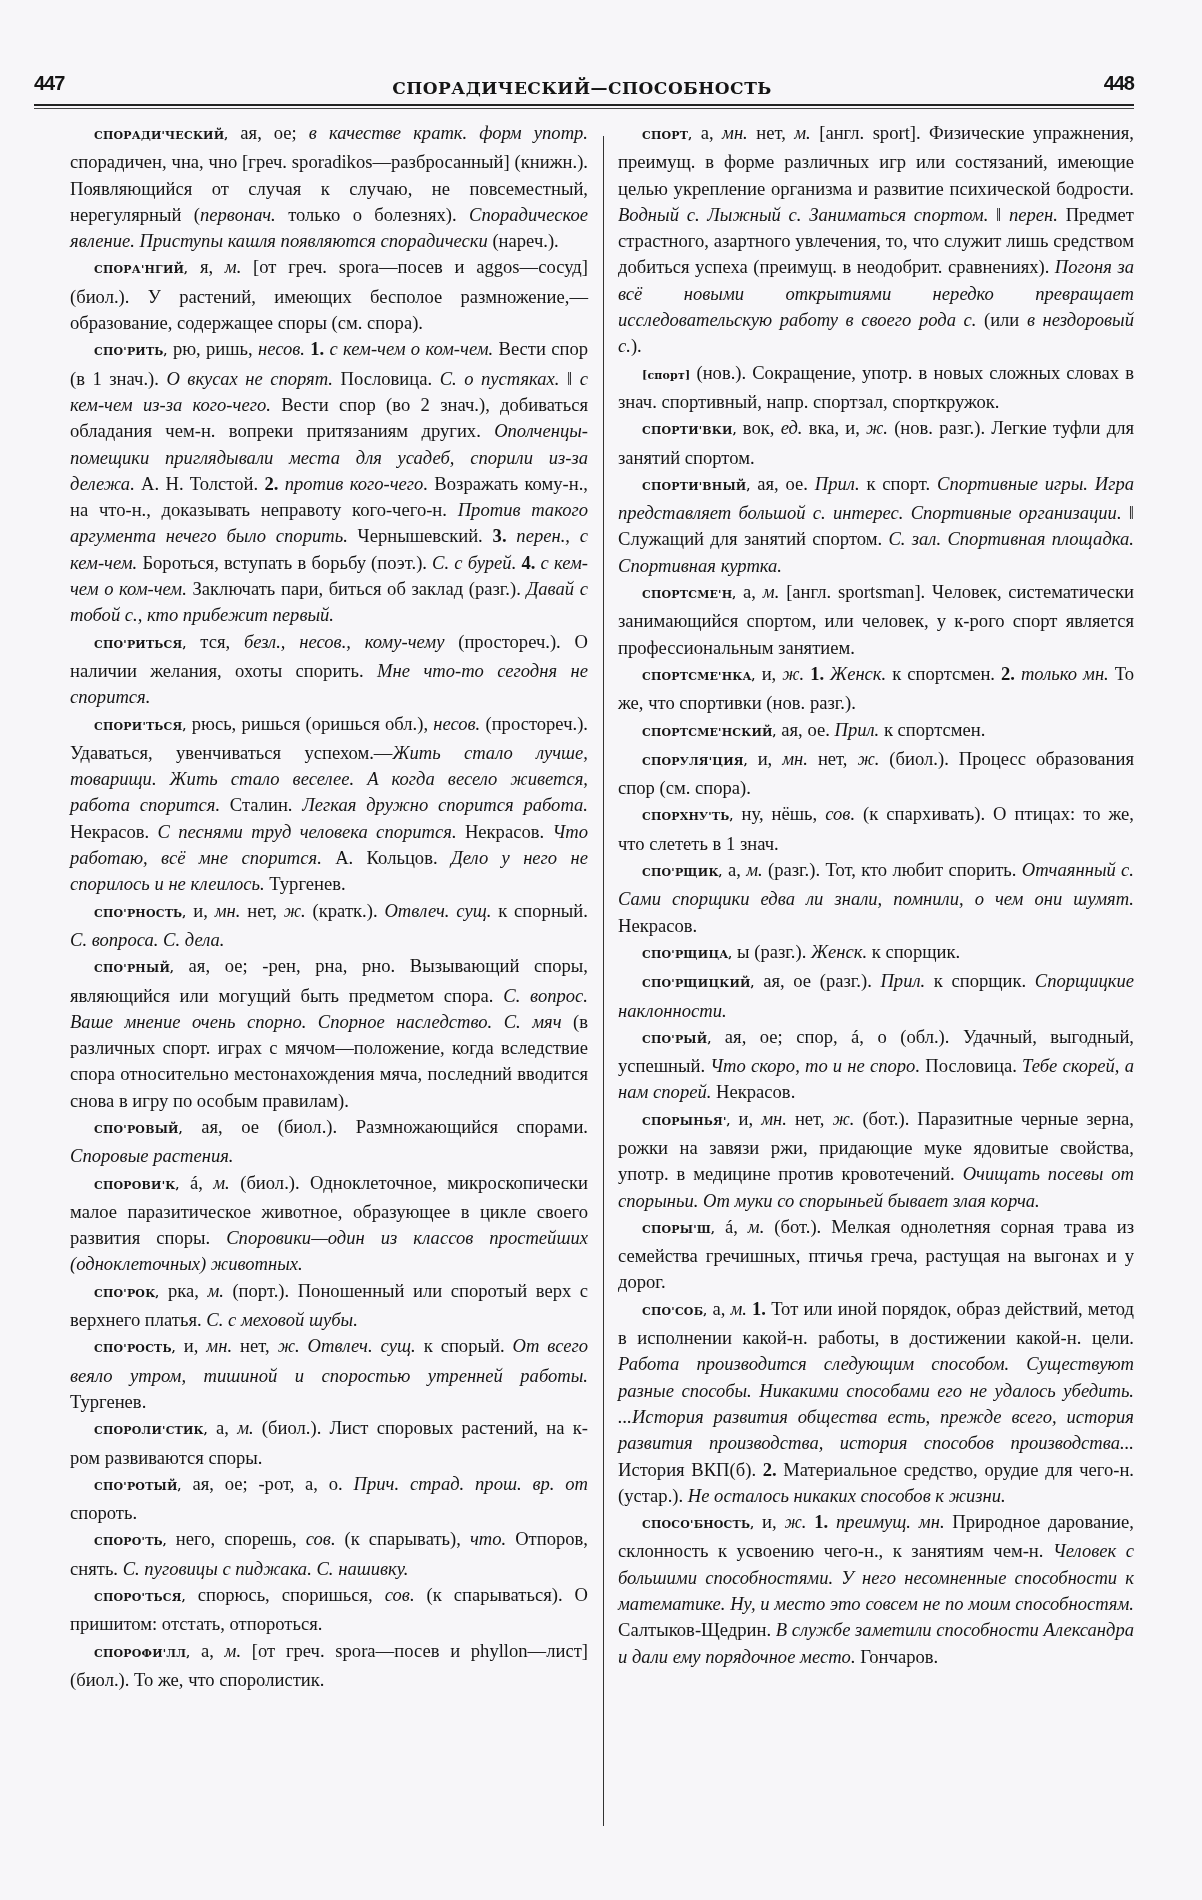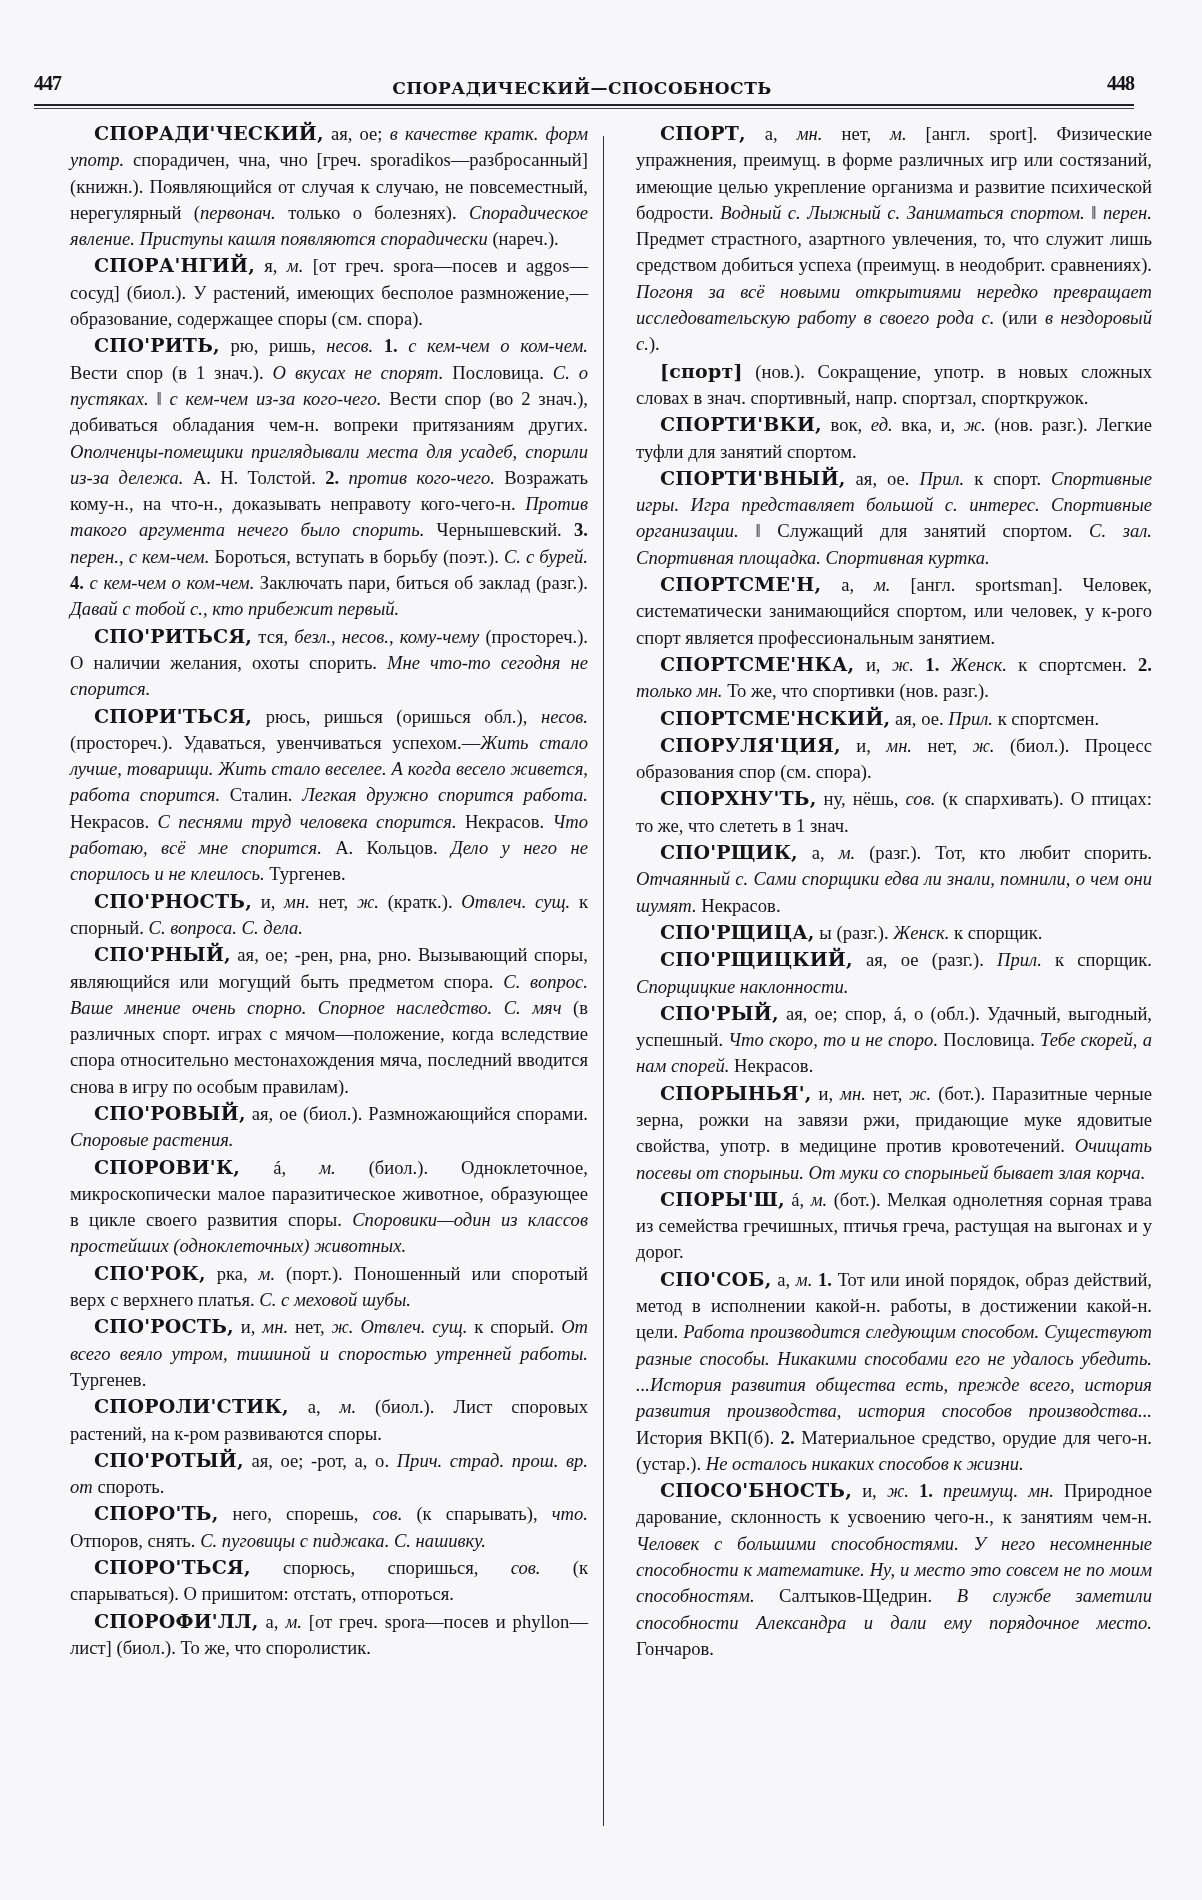--- a/index.html
+++ b/index.html
@@ -9,47 +9,47 @@
     color: #151515;
     font-family: "DejaVu Serif", "Liberation Serif", serif;
     position: relative;
     overflow: hidden;
   }
   .header {
     position: absolute; top: 72px; left: 34px; width: 1100px; height: 34px;
   }
   .page-num {
     position: absolute; top: 0; font-weight: bold; font-size: 20px;
-    font-family: Liberation Serif, serif; letter-spacing: -1px;
+    font-family: Liberation Sans, sans-serif; letter-spacing: -1px;
   }
   .page-num.left { left: 0; }
   .page-num.right { right: 0; }
   .running-head {
     position: absolute; top: 6px; left: 0; right: 4px; text-align: center;
     font-weight: bold; font-size: 17px; letter-spacing: 0.5px;
     font-family: "DejaVu Serif", serif;
   }
   .rule-top {
     position: absolute; top: 104px; left: 34px; width: 1100px; height: 5px;
     border-top: 2px solid #222; border-bottom: 1px solid #444; box-sizing: border-box;
   }
   .col {
     position: absolute; top: 120px;
     font-size: 18.6px; line-height: 26.3px;
     text-align: justify; hyphens: manual;
     font-family: "Liberation Serif", "DejaVu Serif", serif;
   }
   .col.left { left: 70px; width: 518px; }
-  .col.right { left: 618px; width: 516px; margin-left: 18px; }
+  .col.right { left: 618px; width: 516px; }
   .col-divider {
     position: absolute; left: 603px; top: 136px; height: 1690px;
     border-left: 1.5px solid #333;
   }
   .entry { text-indent: 24px; margin: 0; }
-  .hw { font-weight: bold; font-family: "DejaVu Serif", serif; font-size: 19px; letter-spacing: 0.2px; }
+  .hw { font-weight: bold; font-family: "DejaVu Serif", serif; font-size: 11px; letter-spacing: 0.2px; }
   .it { font-style: italic; }
   .b { font-weight: bold; }
 </style>
 </head>
 <body>
 
 <div class="header">
   <span class="page-num left">447</span>
   <span class="running-head">СПОРАДИЧЕСКИЙ—СПОСОБНОСТЬ</span>
   <span class="page-num right">448</span>

